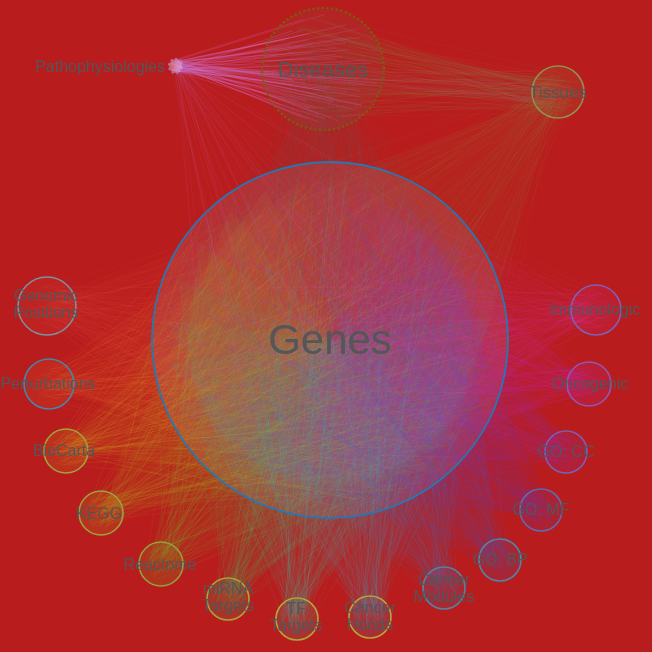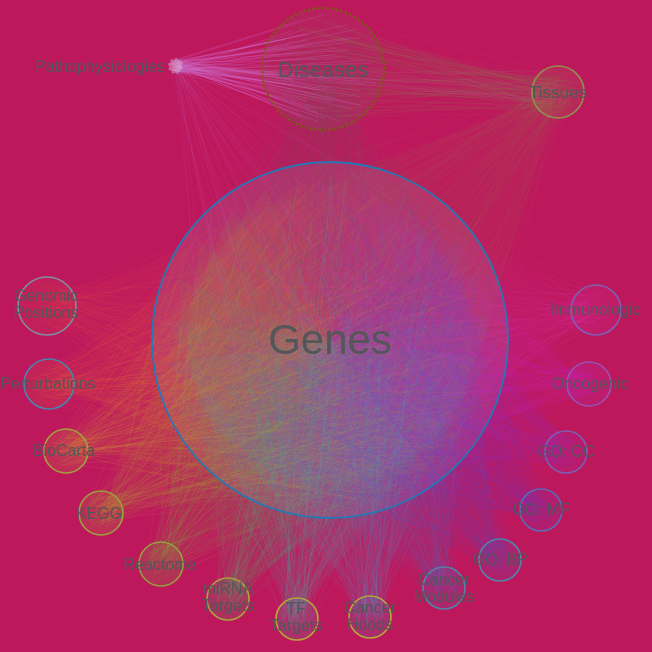--- a/index.html
+++ b/index.html
@@ -1,19 +1,19 @@
 <!DOCTYPE html>
 <html><head>
 <meta charset="utf-8">
 <style>
   html, body { margin: 0; padding: 0; background: #ffffff; }
   .stage {
     width: 652px; height: 652px;
     position: relative; overflow: hidden;
-    background: #be185d;
+    background: #b91c1c;
   }
   svg text {
     font-family: "Liberation Sans", sans-serif;
     user-select: none;
   }
   circle[data-interactable="true"] { cursor: pointer; }
 </style>
 </head>
 <body>
 

